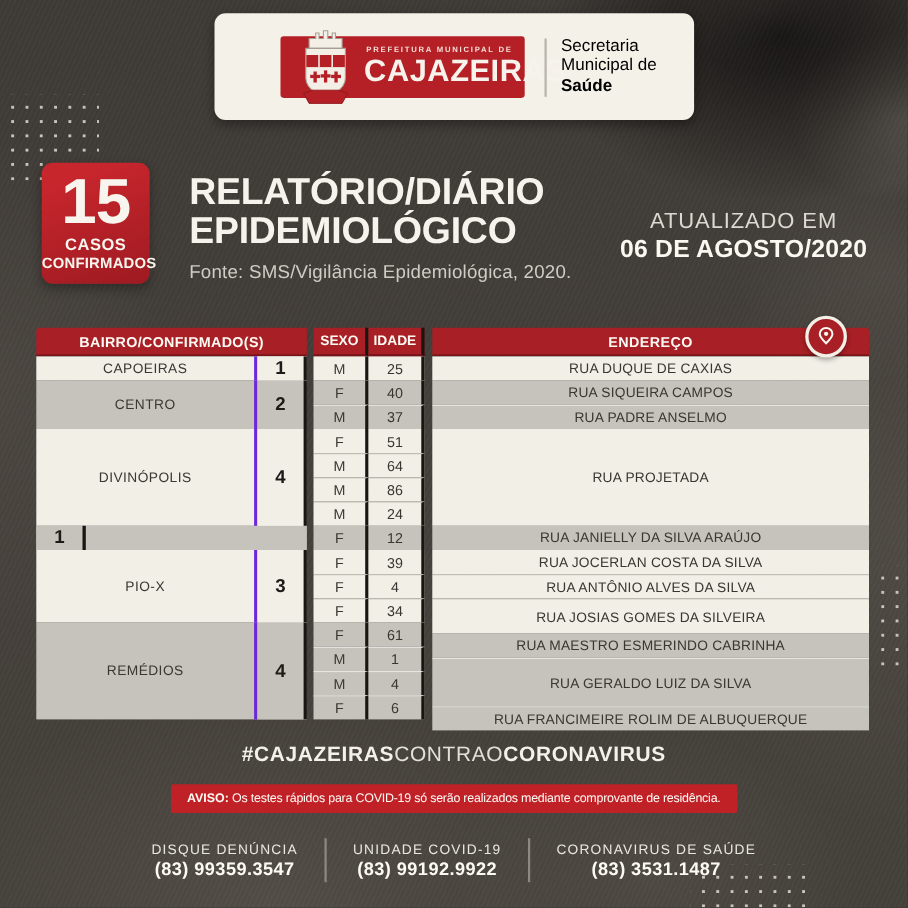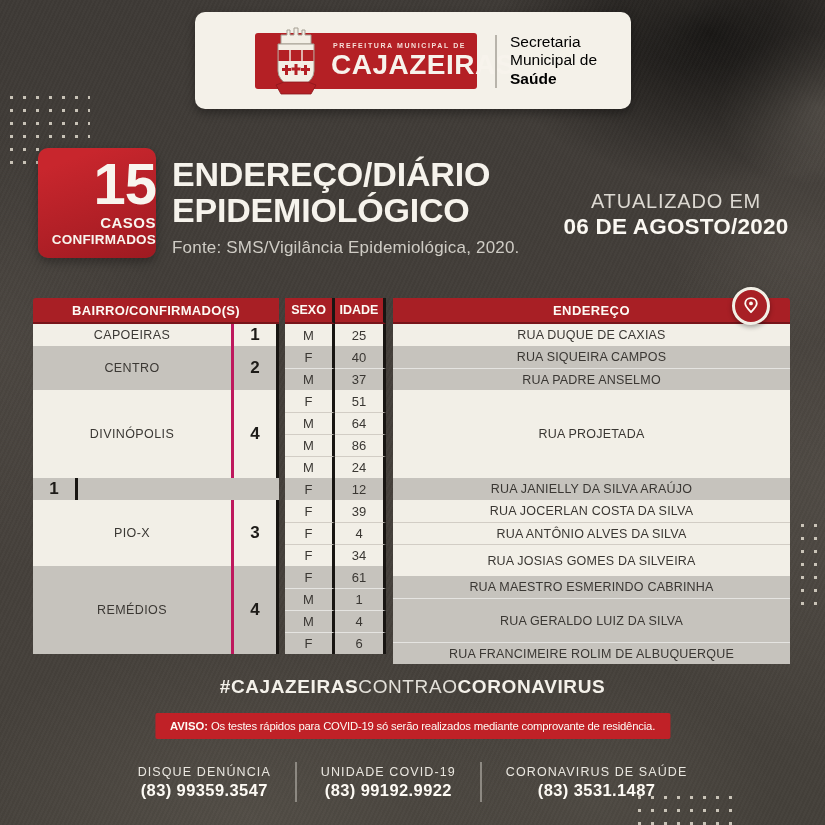--- a/index.html
+++ b/index.html
@@ -36,23 +36,23 @@
   .logo-pretitle{position:absolute; left:78px; top:9px; color:#f6ded7;
     font-size:7px; font-weight:bold; letter-spacing:1.6px; white-space:nowrap;}
   .logo-title{position:absolute; left:76px; top:16px; color:#f7f3ec;
     font-size:28px; font-weight:800; letter-spacing:.5px; white-space:nowrap;}
   .crest{position:absolute; left:18px; top:-14px;}
   .card-divider{position:absolute; left:300px; top:23px; width:2px; height:53px; background:#b8b4ab;}
   .secretariat{position:absolute; left:315px; top:21px; color:#000000; font-size:15.5px; line-height:1.18;}
   .secretariat .bold{font-weight:bold;}
 
   
-  .badge{position:absolute; left:38px; top:148px; width:118px; height:110px;
+  .badge{position:absolute; left:38px; top:148px; width:98px; height:110px;
     background:linear-gradient(160deg,#c8262d 15%, #9e1a21 100%);
-    border-radius:10px; color:#f8f5ee; text-align:right; box-shadow:0 4px 10px rgba(0,0,0,.3);}
+    border-radius:10px; color:#f8f5ee; text-align:center; box-shadow:0 4px 10px rgba(0,0,0,.3);}
   .badge-number{font-size:58px; font-weight:800; line-height:1; margin-top:7px; letter-spacing:-1px;}
   .badge-line1{font-size:15px; font-weight:bold; letter-spacing:.5px; margin-top:1px;}
   .badge-line2{font-size:13.5px; font-weight:bold; letter-spacing:.2px; margin-top:1px;}
 
   .title-block{position:absolute; left:172px; top:156px; color:#f6f3ec;}
   .title-line{font-size:34px; font-weight:800; line-height:1.07; letter-spacing:-.2px;}
   .title-source{margin-top:9px; font-size:17px; color:#cfccc5; letter-spacing:.2px;}
 
   .updated{position:absolute; left:548px; top:190px; width:256px; text-align:center;}
   .updated-label{font-size:20px; color:#ddd9d2; letter-spacing:.8px;}
@@ -66,21 +66,21 @@
   .panel-c{left:302px; width:51px;}
   .panel-d{left:360px; width:397px;}
   .thead{height:26px; background:#a81f25; border-bottom:2px solid #77141a;
     color:#fdfaf4; font-weight:bold; display:flex; align-items:center; justify-content:center;}
   .panel-a .thead{font-size:13px; letter-spacing:.3px; border-radius:3px 0 0 0;}
   .panel-b .thead,.panel-c .thead{font-size:12.5px;}
   .panel-d .thead{font-size:13px; letter-spacing:.4px; border-radius:0 3px 0 0;}
   .panel-b,.panel-c{border-right:0;}
   .grp{display:flex;}
   .name-cell{flex:1; display:flex; align-items:center; justify-content:center;
-    font-size:12.5px; letter-spacing:.4px; color:#3b3834; border-right:3px solid #be185d;}
+    font-size:12.5px; letter-spacing:.4px; color:#3b3834; border-right:3px solid #6d28d9;}
   .count-cell{width:45px; display:flex; align-items:center; justify-content:center;
     font-size:17px; font-weight:800; color:#1d1b18; border-right:3px solid #181512;}
   .cell{height:22px; display:flex; align-items:center; justify-content:center;
     font-size:13px; color:#3a3733; border-right:3px solid #181512;}
   .panel-d .cell{border-right:none; font-size:12.5px; letter-spacing:.2px;}
   .light{background:#f2efe7;}
   .dark{background:#c6c3bd;}
   .cell.div-top.light, .addr.div-top.light{border-top:1px solid rgba(95,88,77,.22);}
   .cell.div-top.dark, .addr.div-top.dark{border-top:1px solid rgba(255,255,255,.55);}
   .pin-badge{position:absolute; left:699px; top:-11px; width:38px; height:38px;
@@ -144,21 +144,21 @@
     </div>
   </div>
 
   <div class="badge">
     <div class="badge-number">15</div>
     <div class="badge-line1">CASOS</div>
     <div class="badge-line2">CONFIRMADOS</div>
   </div>
 
   <div class="title-block">
-    <div class="title-line">ENDEREÇO/DIÁRIO</div>
+    <div class="title-line">RELATÓRIO/DIÁRIO</div>
     <div class="title-line">EPIDEMIOLÓGICO</div>
     <div class="title-source">Fonte: SMS/Vigilância Epidemiológica, 2020.</div>
   </div>
 
   <div class="updated">
     <div class="updated-label">ATUALIZADO EM</div>
     <div class="updated-date">06 DE AGOSTO/2020</div>
   </div>
 
   <div class="table">

